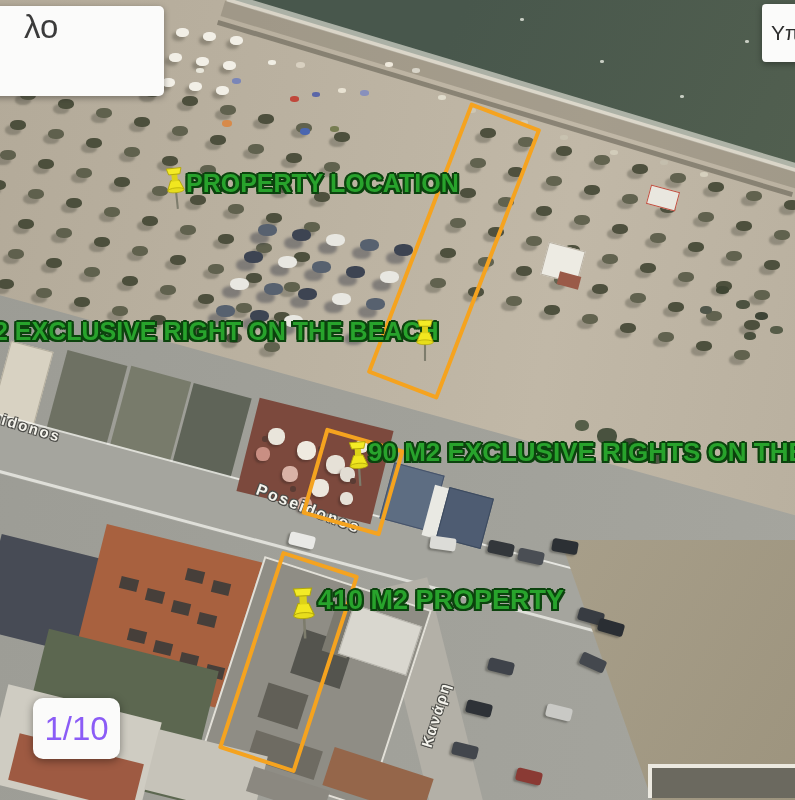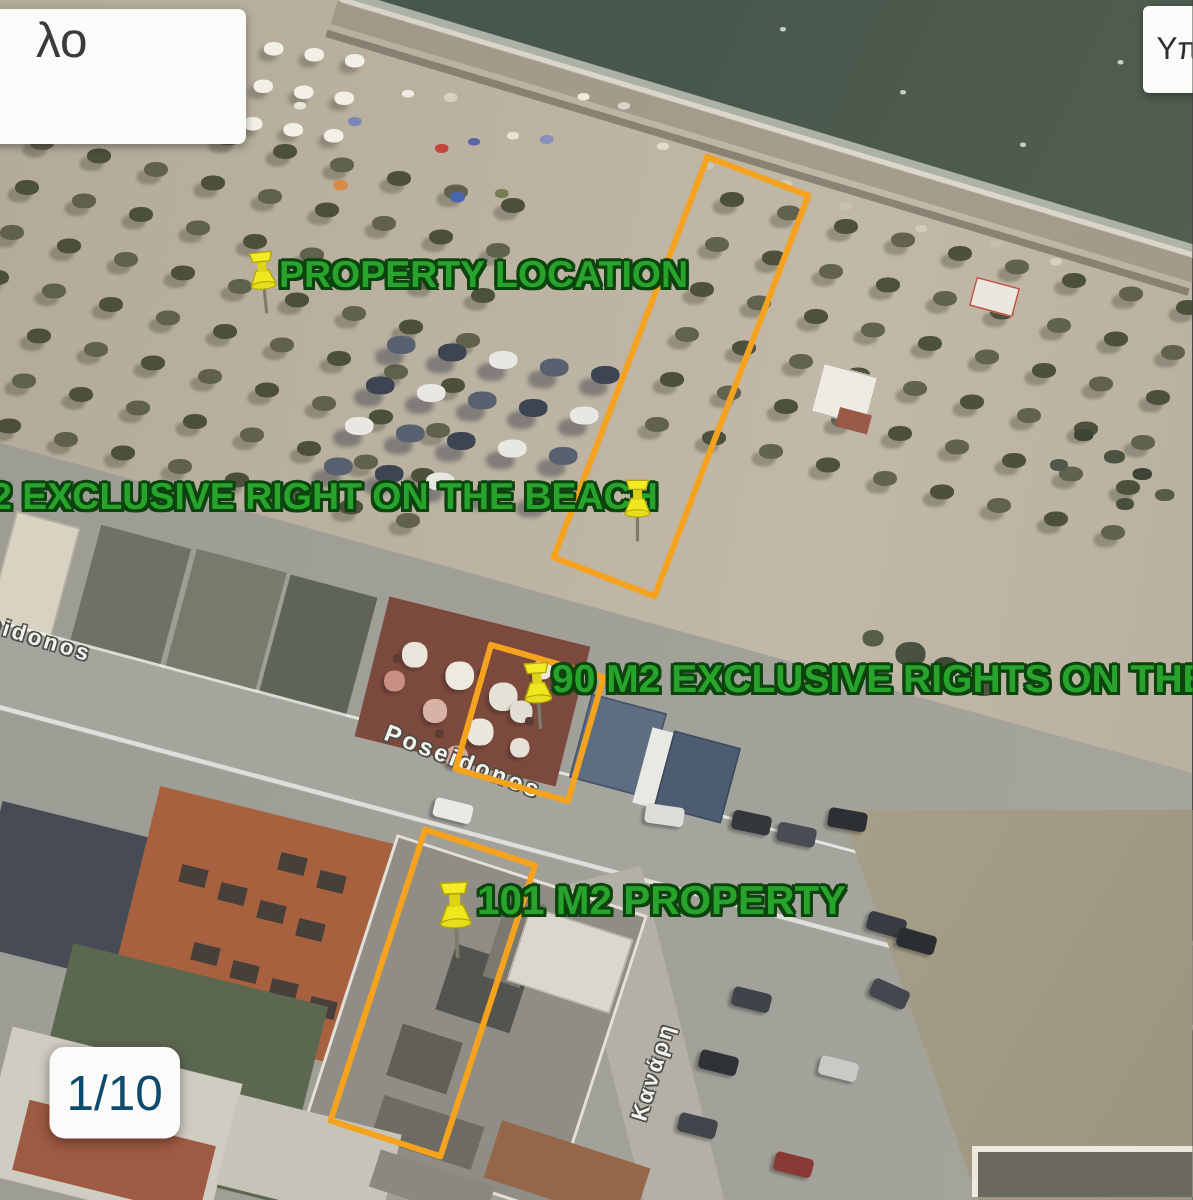--- a/index.html
+++ b/index.html
@@ -31,21 +31,21 @@
   #glabel3{left:318px;top:585px;font-size:27px;}
   .wbox{position:absolute;background:#fbfbfa;box-shadow:0 2px 6px rgba(0,0,0,.35);}
   #caption-box{left:-20px;top:6px;width:184px;height:90px;border-radius:5px;}
   #caption-box .cap1{position:absolute;left:44px;top:2px;font-size:33px;color:#3b3b3b;}
   #caption-box .cap2{position:absolute;left:20px;top:52px;font-size:22px;color:#8d8d8d;letter-spacing:1px;}
   #legend-box{left:762px;top:4px;width:62px;height:58px;border-radius:4px;
               display:flex;align-items:center;}
   #legend-box span{padding-left:9px;font-size:21px;color:#2e2e2e;font-weight:500;}
   #pager{left:33px;top:698px;width:87px;height:61px;border-radius:10px;
          display:flex;align-items:center;justify-content:center;
-         font-size:33px;color:#0c4a6e;box-shadow:0 2px 8px rgba(0,0,0,.4);}
+         font-size:33px;color:#8b5cf6;box-shadow:0 2px 8px rgba(0,0,0,.4);}
   .pin{position:absolute;}
 </style>
 </head>
 <body>
 
 <div id="stage">
   <div class="sand"></div>
   <div class="sea"></div>
   <div class="layer" id="beach-decor">
       <div style="position: absolute; left: 215px; top: 79px; width: 600px; height: 9px; background: rgba(238, 236, 226, 0.6); transform: rotate(16.7deg);"></div>
@@ -324,21 +324,21 @@
   <div class="street" id="st1">Poseidonos</div>
   <div class="street" id="st2">Κανάρη</div>
 
   <div class="obox" id="obox0"></div>
   <div class="obox" id="obox1"></div>
   <div class="obox" id="obox2"></div>
 
   <div class="glabel" id="glabel0">PROPERTY LOCATION</div>
   <div class="glabel" id="glabel1">2 EXCLUSIVE RIGHT ON THE BEACH</div>
   <div class="glabel" id="glabel2">90 M2 EXCLUSIVE RIGHTS ON THE</div>
-  <div class="glabel" id="glabel3">101 M2 PROPERTY</div>
+  <div class="glabel" id="glabel3">410 M2 PROPERTY</div>
 
   <div class="layer" id="pins-layer">
       <div class="pin" style="left: 163px; top: 166px; transform: rotate(-6deg);"><svg width="26" height="46" viewBox="0 0 30 52">
     <line x1="15" y1="28" x2="15" y2="49" stroke="#7d7c6c" stroke-width="2.4"></line>
     <path d="M10 16 L20 16 L24.5 27 L5.5 27 Z" fill="#f1e71f" stroke="#b0a509" stroke-width="1"></path>
     <ellipse cx="15" cy="27.5" rx="9.5" ry="2.8" fill="#e7dd1c" stroke="#b0a509" stroke-width="0.8"></ellipse>
     <rect x="11.6" y="8" width="6.8" height="9" fill="#ddd318"></rect>
     <path d="M6.5 2 L23.5 2 L21.5 9 L8.5 9 Z" fill="#f4eb26" stroke="#b0a509" stroke-width="1"></path>
   </svg></div>
       <div class="pin" style="left: 412px; top: 318px; transform: rotate(0deg);"><svg width="26" height="46" viewBox="0 0 30 52">

